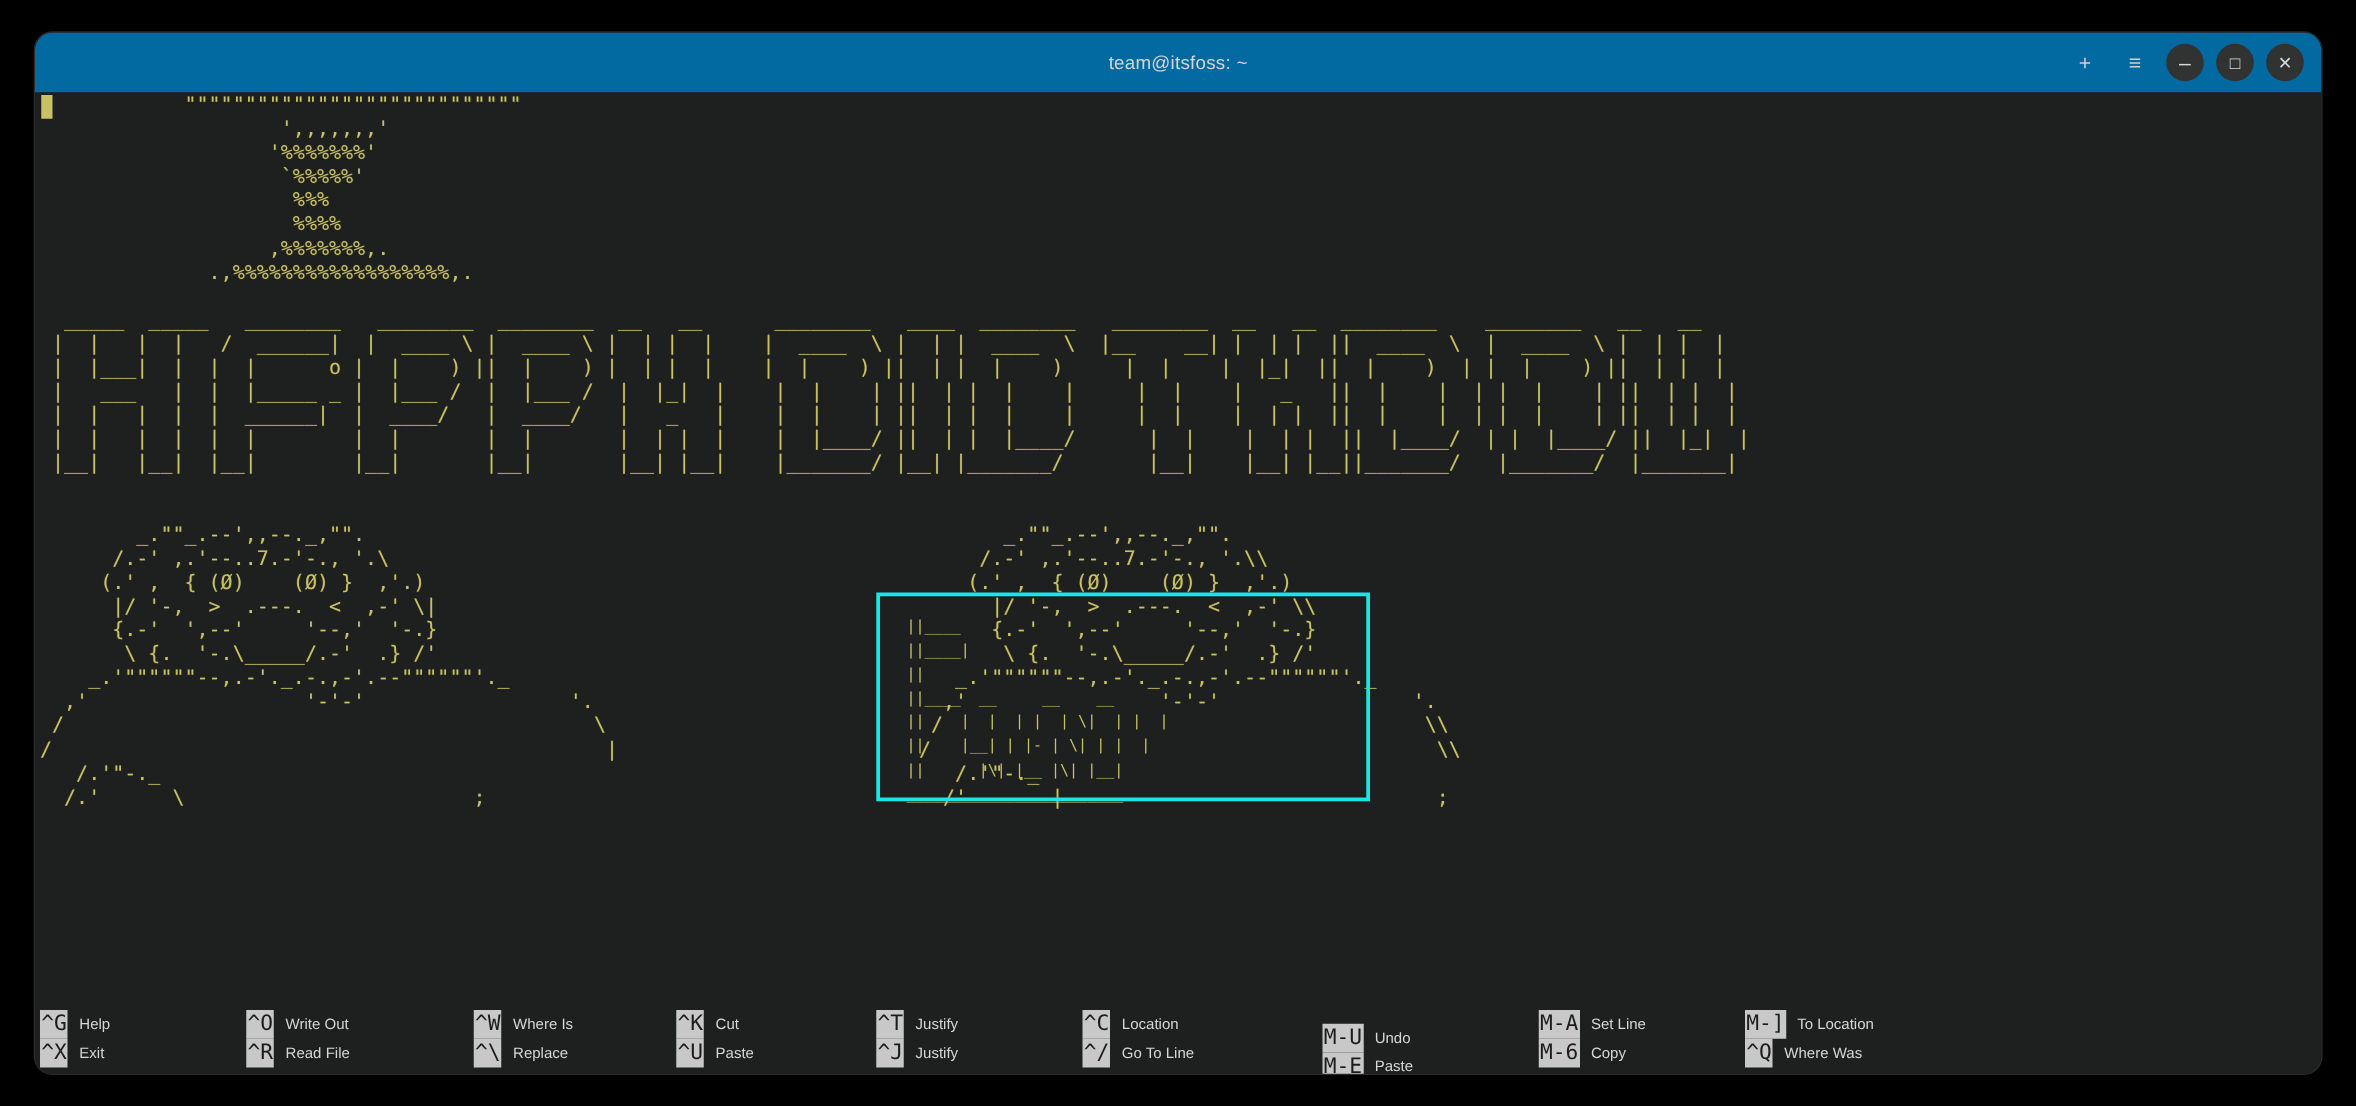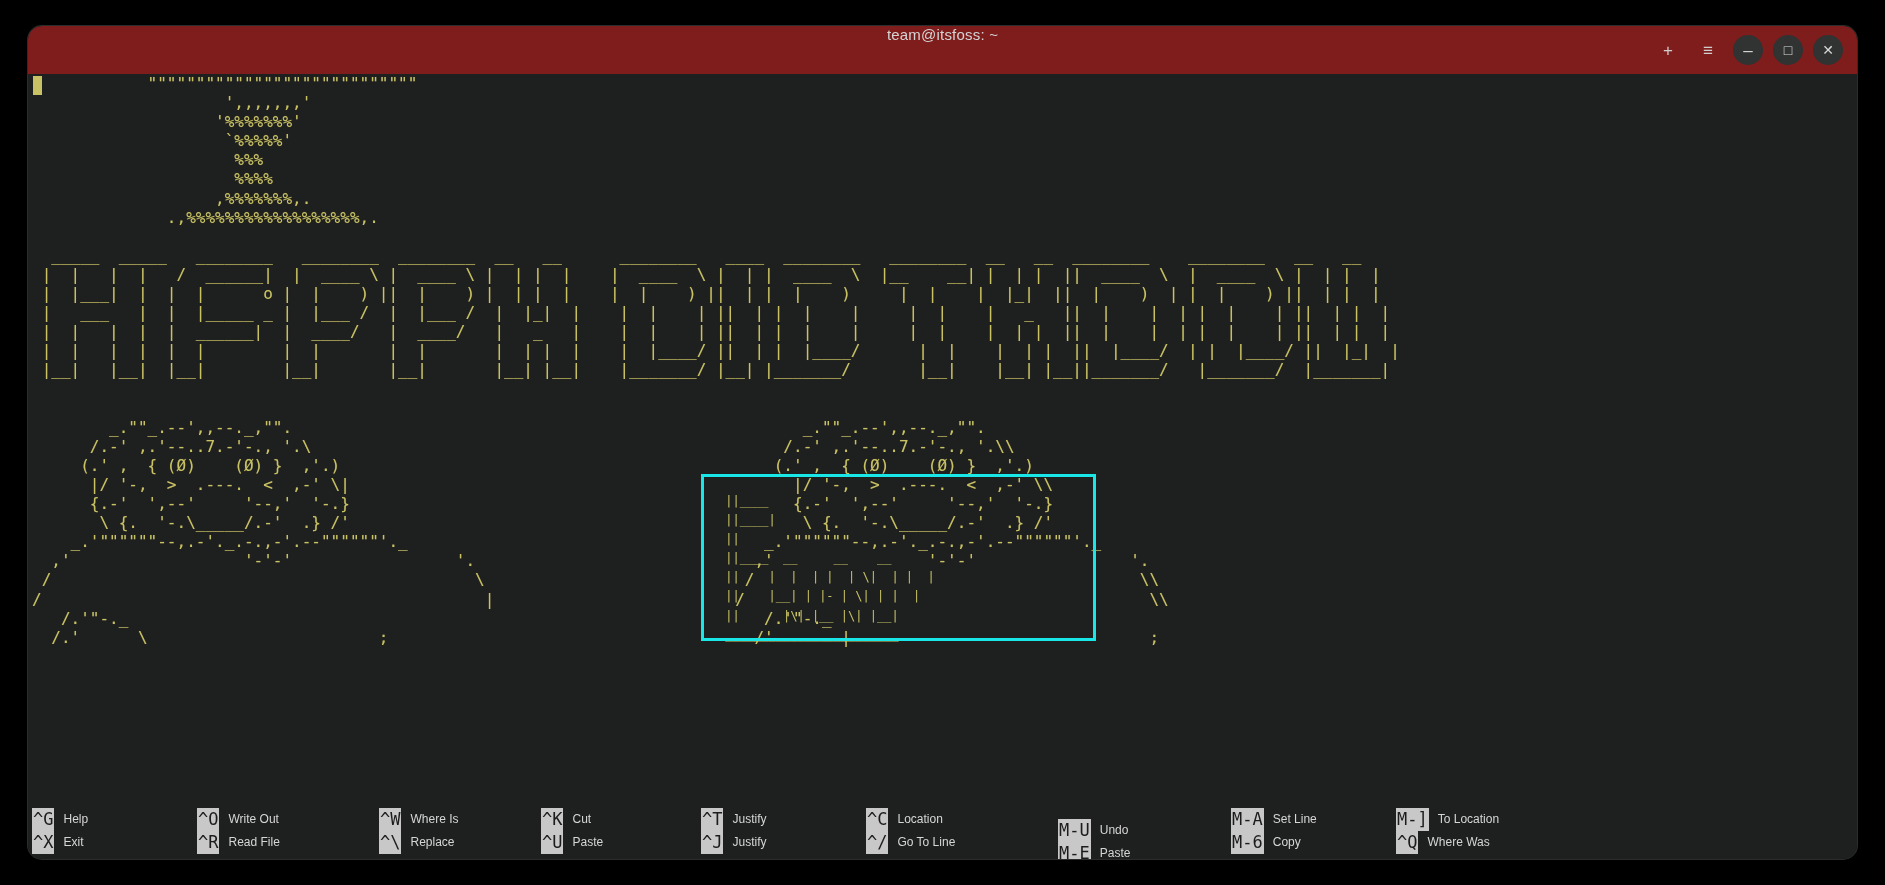--- a/index.html
+++ b/index.html
@@ -34,25 +34,25 @@
     overflow: hidden;
     display: flex;
     flex-direction: column;
   }
 
   
   #titlebar {
     position: relative;
     height: 48px;
     min-height: 48px;
-    background: #7f1d1d;
+    background: #0369a1;
     border-top-left-radius: 14px;
     border-top-right-radius: 14px;
     display: flex;
-    align-items: flex-start;
+    align-items: center;
     justify-content: center;
   }
   #titlebar-title {
     font-family: "Liberation Sans", sans-serif;
     font-size: 15px;
     color: #d4d4d4;
     letter-spacing: 0.2px;
     user-select: none;
   }
   #titlebar-controls {

